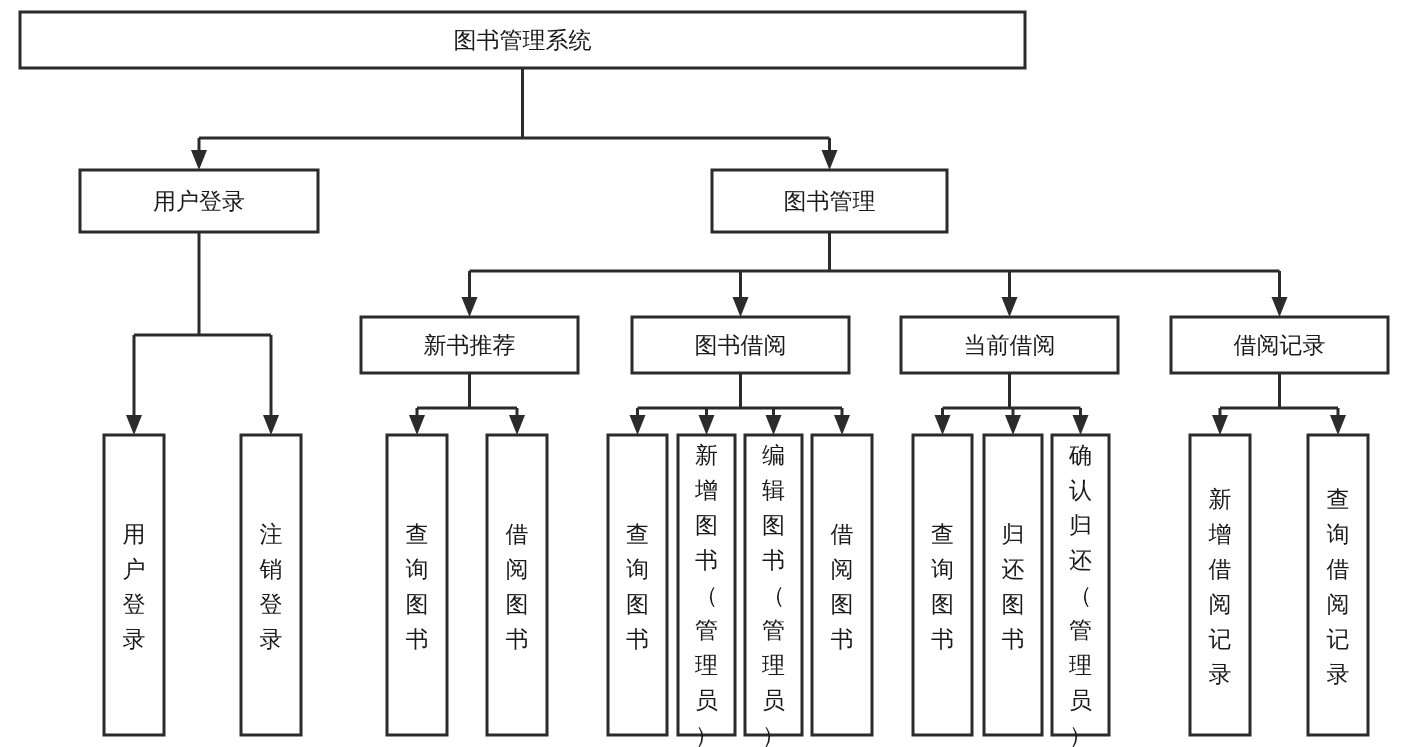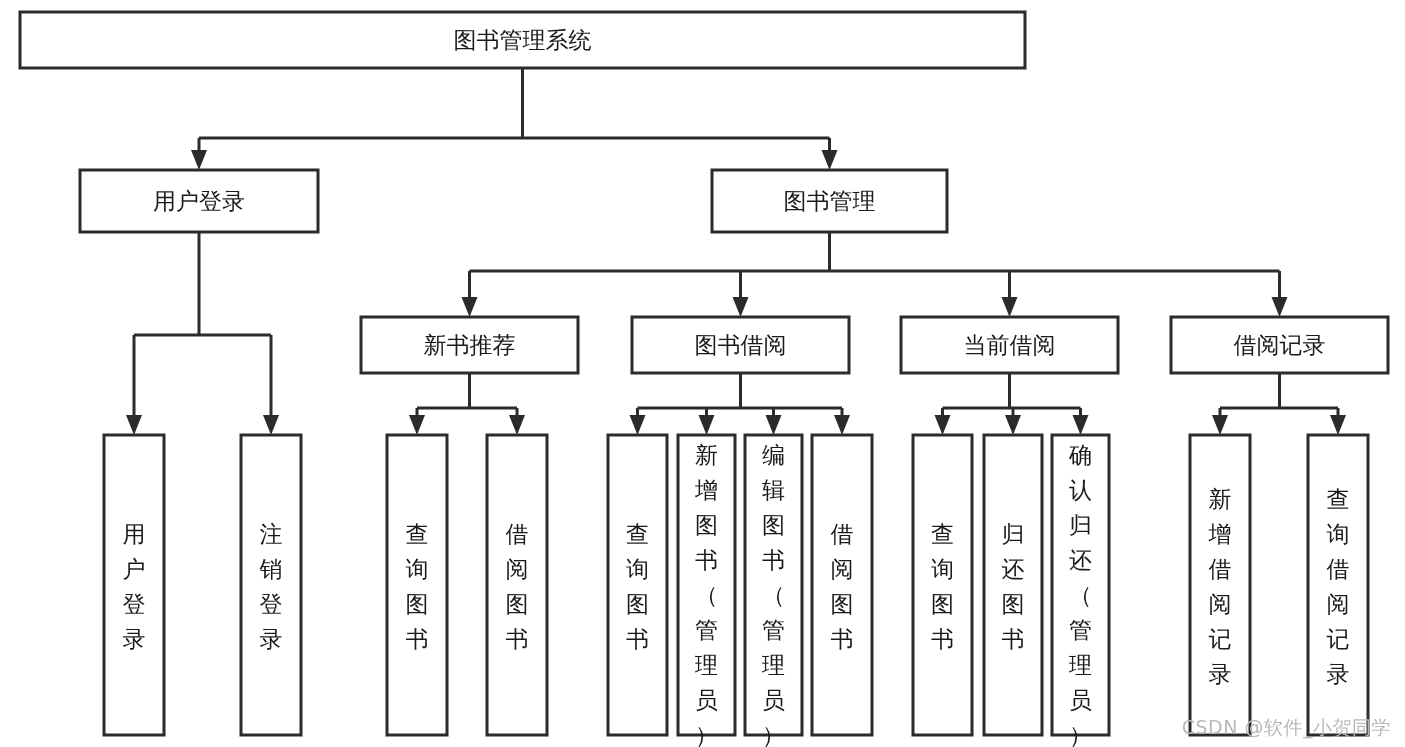--- a/index.html
+++ b/index.html
@@ -202,15 +202,14 @@
           <rect x="1190" y="435" width="60" height="300" class="node-box"></rect>
           <text x="1220" y="507.3" class="node-label-v"><tspan x="1220" dy="0">新</tspan><tspan x="1220" dy="35">增</tspan><tspan x="1220" dy="35">借</tspan><tspan x="1220" dy="35">阅</tspan><tspan x="1220" dy="35">记</tspan><tspan x="1220" dy="35">录</tspan></text>
         </g>
         <g>
           <rect x="1308" y="435" width="60" height="300" class="node-box"></rect>
           <text x="1338" y="507.3" class="node-label-v"><tspan x="1338" dy="0">查</tspan><tspan x="1338" dy="35">询</tspan><tspan x="1338" dy="35">借</tspan><tspan x="1338" dy="35">阅</tspan><tspan x="1338" dy="35">记</tspan><tspan x="1338" dy="35">录</tspan></text>
         </g>
       </g>
   </svg>
 
-  <div class="watermark">CSDN @软件_小贺同学</div>
 
 </div>
 
 </body></html>

